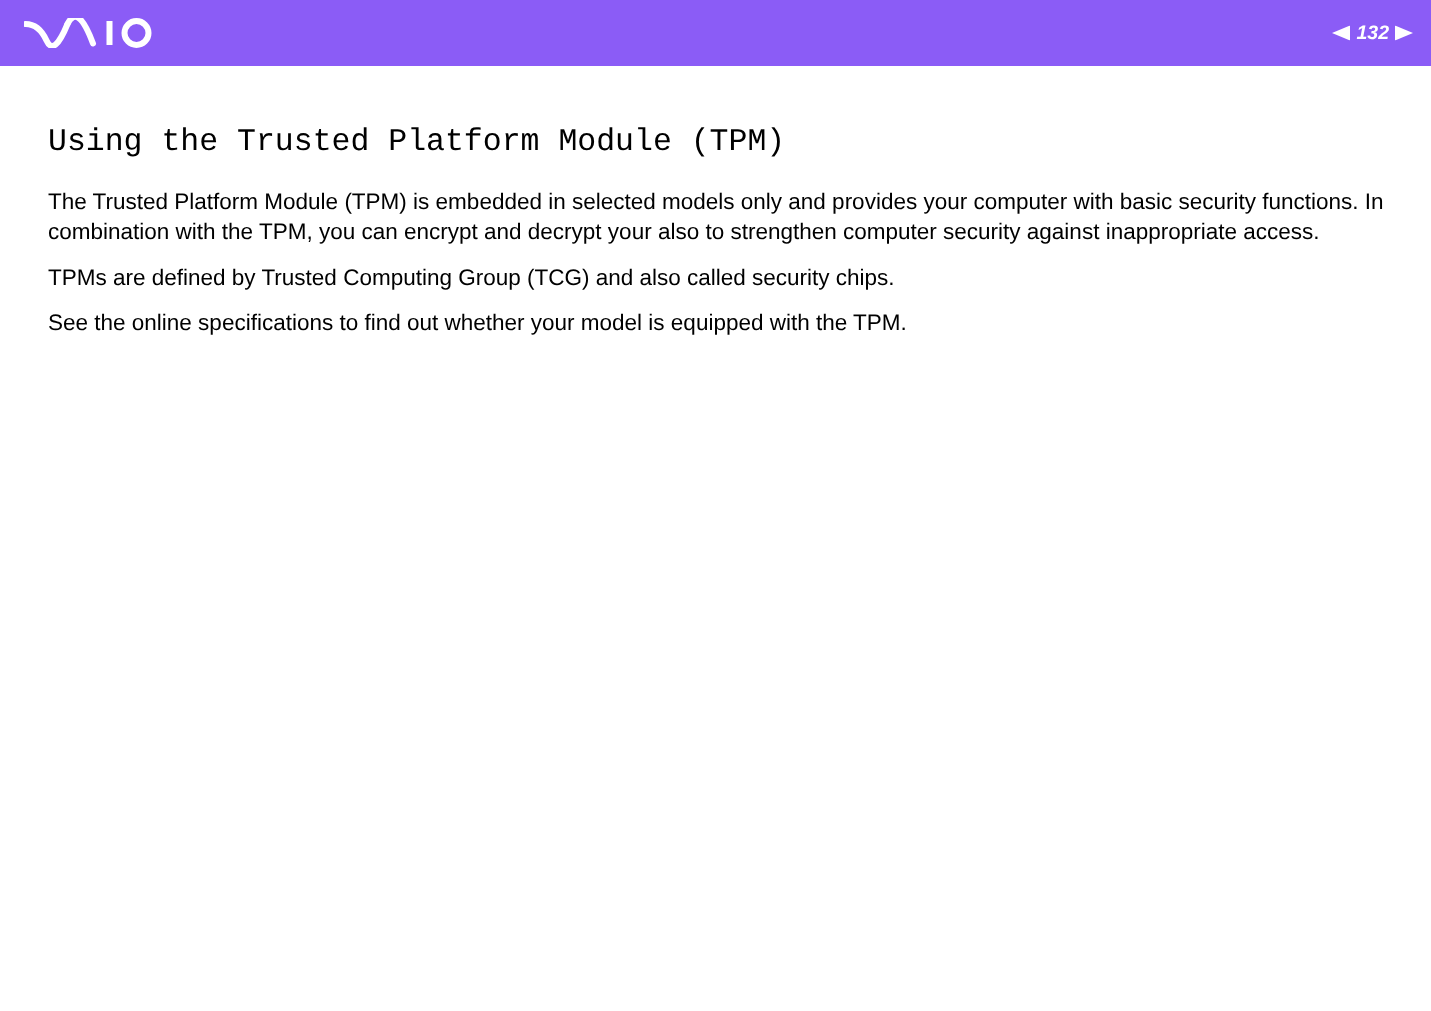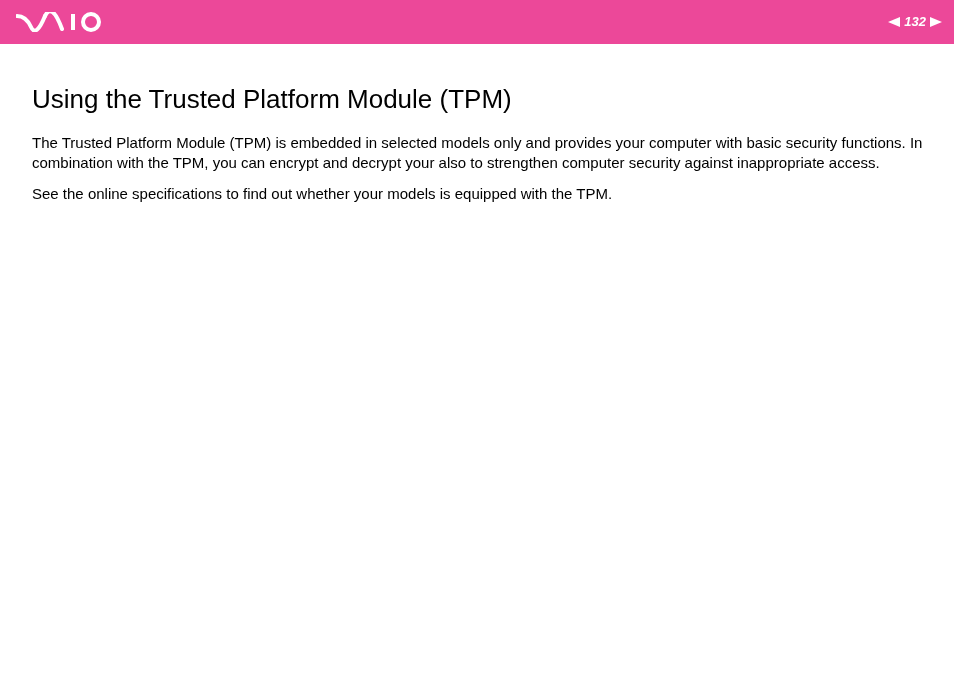--- a/index.html
+++ b/index.html
@@ -4,21 +4,21 @@
 <style>
   * { margin: 0; padding: 0; box-sizing: border-box; }
   body {
     width: 954px;
     height: 674px;
     font-family: Arial, Helvetica, sans-serif;
     background: #fff;
     color: #000;
   }
   .header {
-    background: #ec4899;
+    background: #8b5cf6;
     color: #fff;
     height: 44px;
     display: flex;
     align-items: center;
     justify-content: space-between;
     padding: 0 12px 0 16px;
   }
   .logo {
     display: flex;
     align-items: center;
@@ -47,23 +47,24 @@
   }
   .page-nav .arrow svg { display: block; }
   .section-name {
     font-weight: bold;
     font-size: 13px;
   }
   .content {
     padding: 40px 30px 20px 32px;
   }
   h1 {
-    font-size: 26px;
+    font-size: 21px;
     font-weight: normal;
     margin-bottom: 18px;
+    font-family: Liberation Mono, monospace;
   }
   p {
     font-size: 15px;
     line-height: 1.35;
     margin-bottom: 10px;
   }
 </style>
 </head>
 <body>
 
@@ -93,14 +94,15 @@
             <polygon points="0,0 0,10 12,5" fill="#fff"></polygon>
           </svg>
       </span>
     </div>
   </div>
 </div>
 
 <div class="content">
   <h1>Using the Trusted Platform Module (TPM)</h1>
   <p>The Trusted Platform Module (TPM) is embedded in selected models only and provides your computer with basic security functions. In combination with the TPM, you can encrypt and decrypt your also to strengthen computer security against inappropriate access.</p>
-  <p>See the online specifications to find out whether your models is equipped with the TPM.</p>
+  <p>TPMs are defined by Trusted Computing Group (TCG) and also called security chips.</p>
+  <p>See the online specifications to find out whether your model is equipped with the TPM.</p>
 </div>
 
 </body></html>

